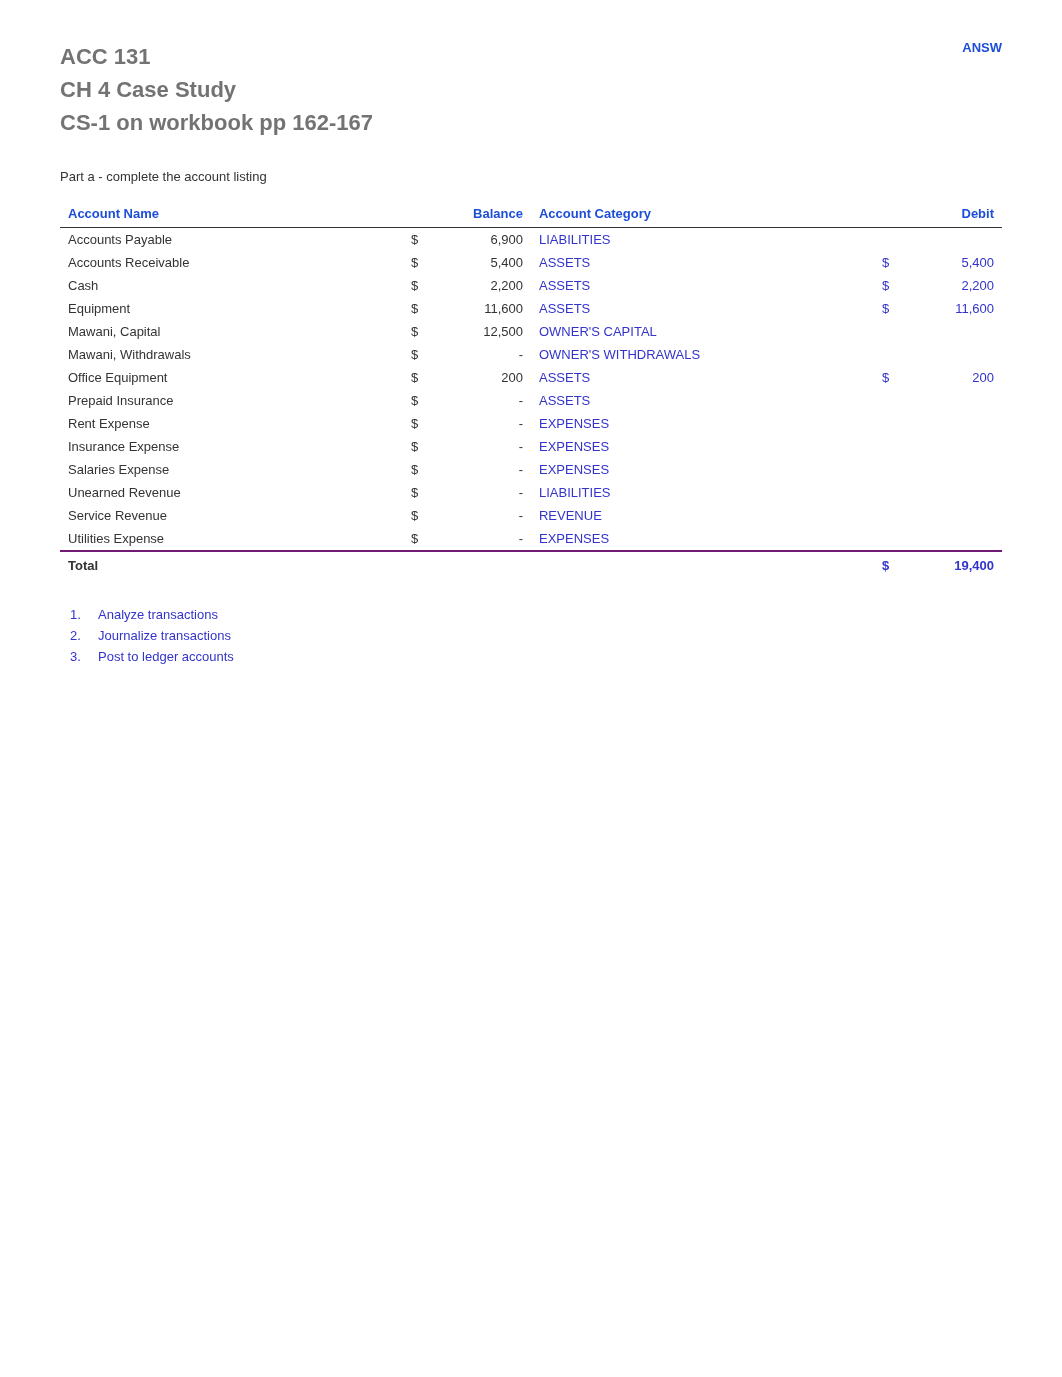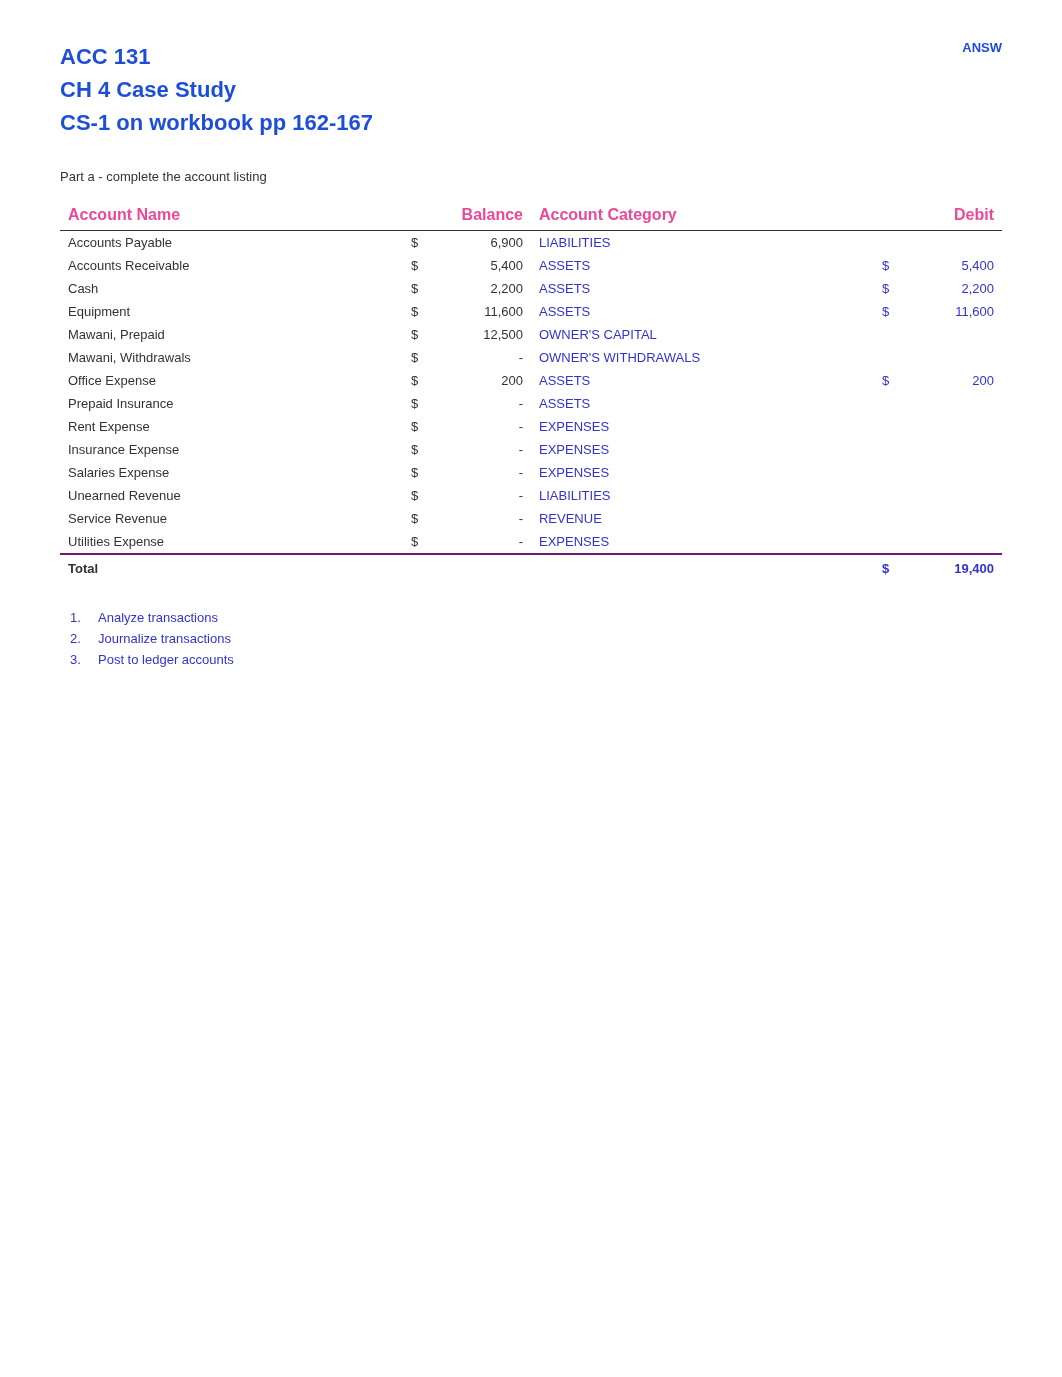--- a/index.html
+++ b/index.html
@@ -21,21 +21,21 @@
     .header-area {
       display: flex;
       justify-content: space-between;
       align-items: flex-start;
       margin-bottom: 30px;
     }
 
     .title-block h1 {
       font-size: 22px;
       font-weight: bold;
-      color: #1d4ed8;
+      color: #737373;
       line-height: 1.5;
     }
 
     .answ-label {
       font-size: 13px;
       font-weight: bold;
       color: #1d4ed8;
     }
 
     .part-label {
@@ -49,22 +49,22 @@
       border-collapse: collapse;
       margin-bottom: 30px;
     }
 
     thead tr {
       border-bottom: 1px solid #333;
     }
 
     th {
       font-weight: bold;
-      font-size: 16px;
-      color: #ec4899;
+      font-size: 13px;
+      color: #1d4ed8;
       padding: 6px 8px;
       text-align: left;
     }
 
     th.right {
       text-align: right;
     }
 
     td {
       padding: 4px 8px;
@@ -169,37 +169,37 @@
       </tr>
       <tr>
         <td>Equipment</td>
         <td style="text-align: right; color: rgb(51, 51, 51);">$</td>
         <td style="text-align: right; color: rgb(51, 51, 51);">11,600</td>
         <td style="color: rgb(51, 51, 204);">ASSETS</td>
         <td style="text-align: right; color: rgb(51, 51, 204);">$</td>
         <td style="text-align: right; color: rgb(51, 51, 204);">11,600</td>
       </tr>
       <tr>
-        <td>Mawani, Prepaid</td>
+        <td>Mawani, Capital</td>
         <td style="text-align: right; color: rgb(51, 51, 51);">$</td>
         <td style="text-align: right; color: rgb(51, 51, 51);">12,500</td>
         <td style="color: rgb(51, 51, 204);">OWNER'S CAPITAL</td>
         <td style="text-align: right; color: rgb(51, 51, 204);"></td>
         <td style="text-align: right; color: rgb(51, 51, 204);"></td>
       </tr>
       <tr>
         <td>Mawani, Withdrawals</td>
         <td style="text-align: right; color: rgb(51, 51, 51);">$</td>
         <td style="text-align: right; color: rgb(51, 51, 51);">-</td>
         <td style="color: rgb(51, 51, 204);">OWNER'S WITHDRAWALS</td>
         <td style="text-align: right; color: rgb(51, 51, 204);"></td>
         <td style="text-align: right; color: rgb(51, 51, 204);"></td>
       </tr>
       <tr>
-        <td>Office Expense</td>
+        <td>Office Equipment</td>
         <td style="text-align: right; color: rgb(51, 51, 51);">$</td>
         <td style="text-align: right; color: rgb(51, 51, 51);">200</td>
         <td style="color: rgb(51, 51, 204);">ASSETS</td>
         <td style="text-align: right; color: rgb(51, 51, 204);">$</td>
         <td style="text-align: right; color: rgb(51, 51, 204);">200</td>
       </tr>
       <tr>
         <td>Prepaid Insurance</td>
         <td style="text-align: right; color: rgb(51, 51, 51);">$</td>
         <td style="text-align: right; color: rgb(51, 51, 51);">-</td>

